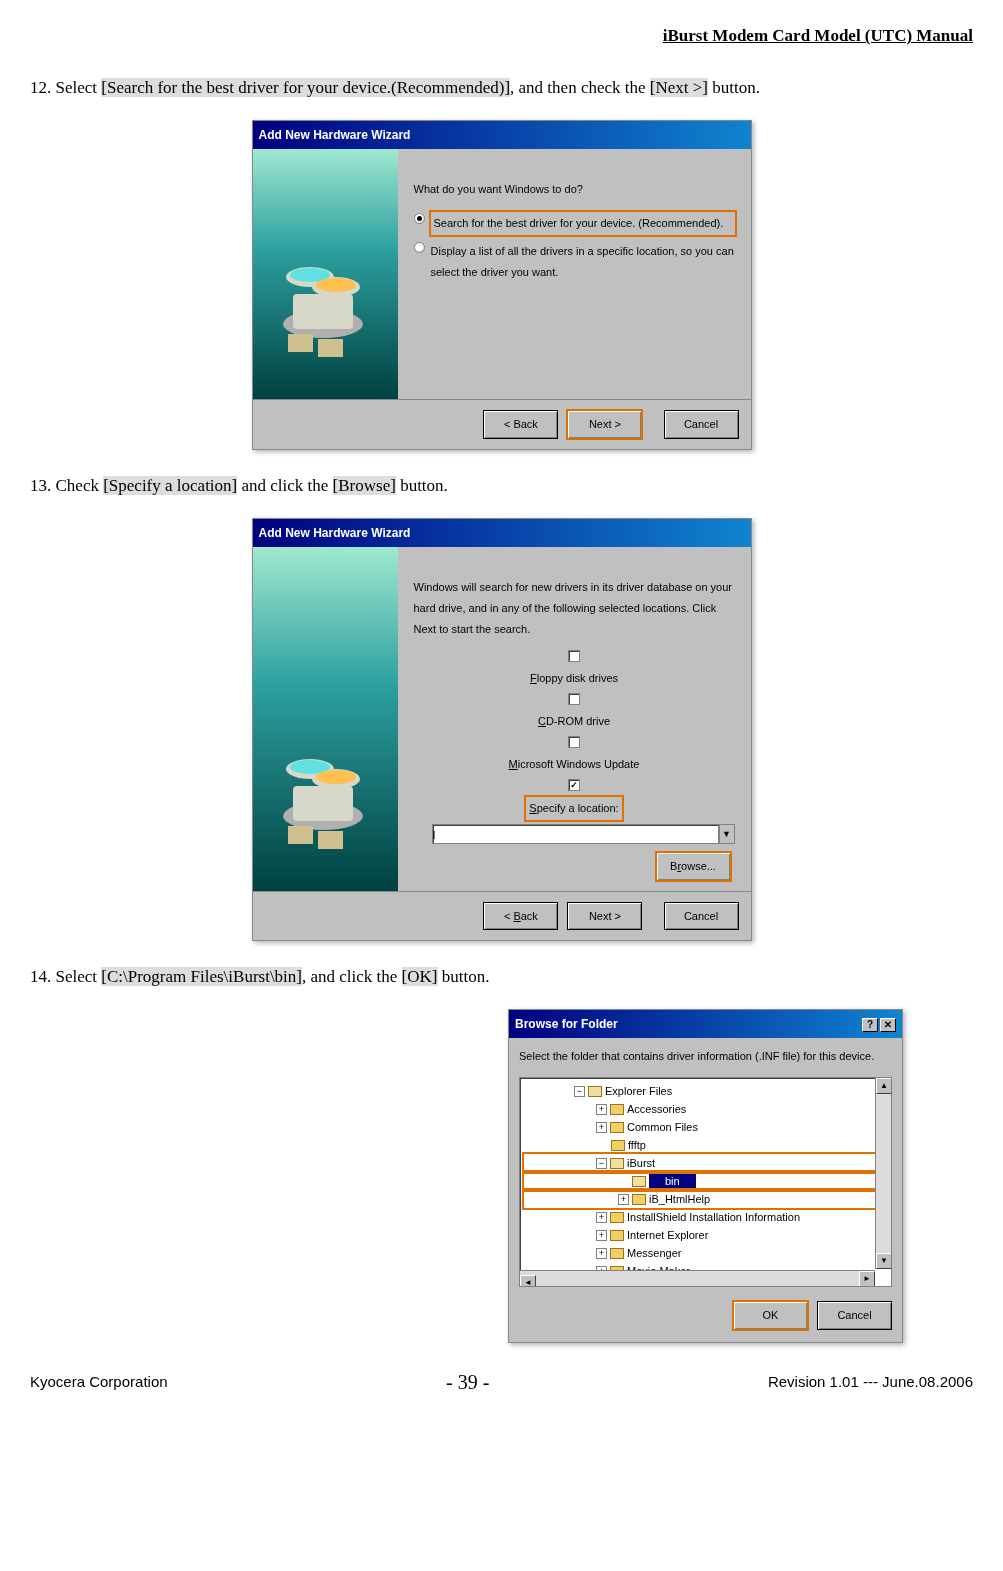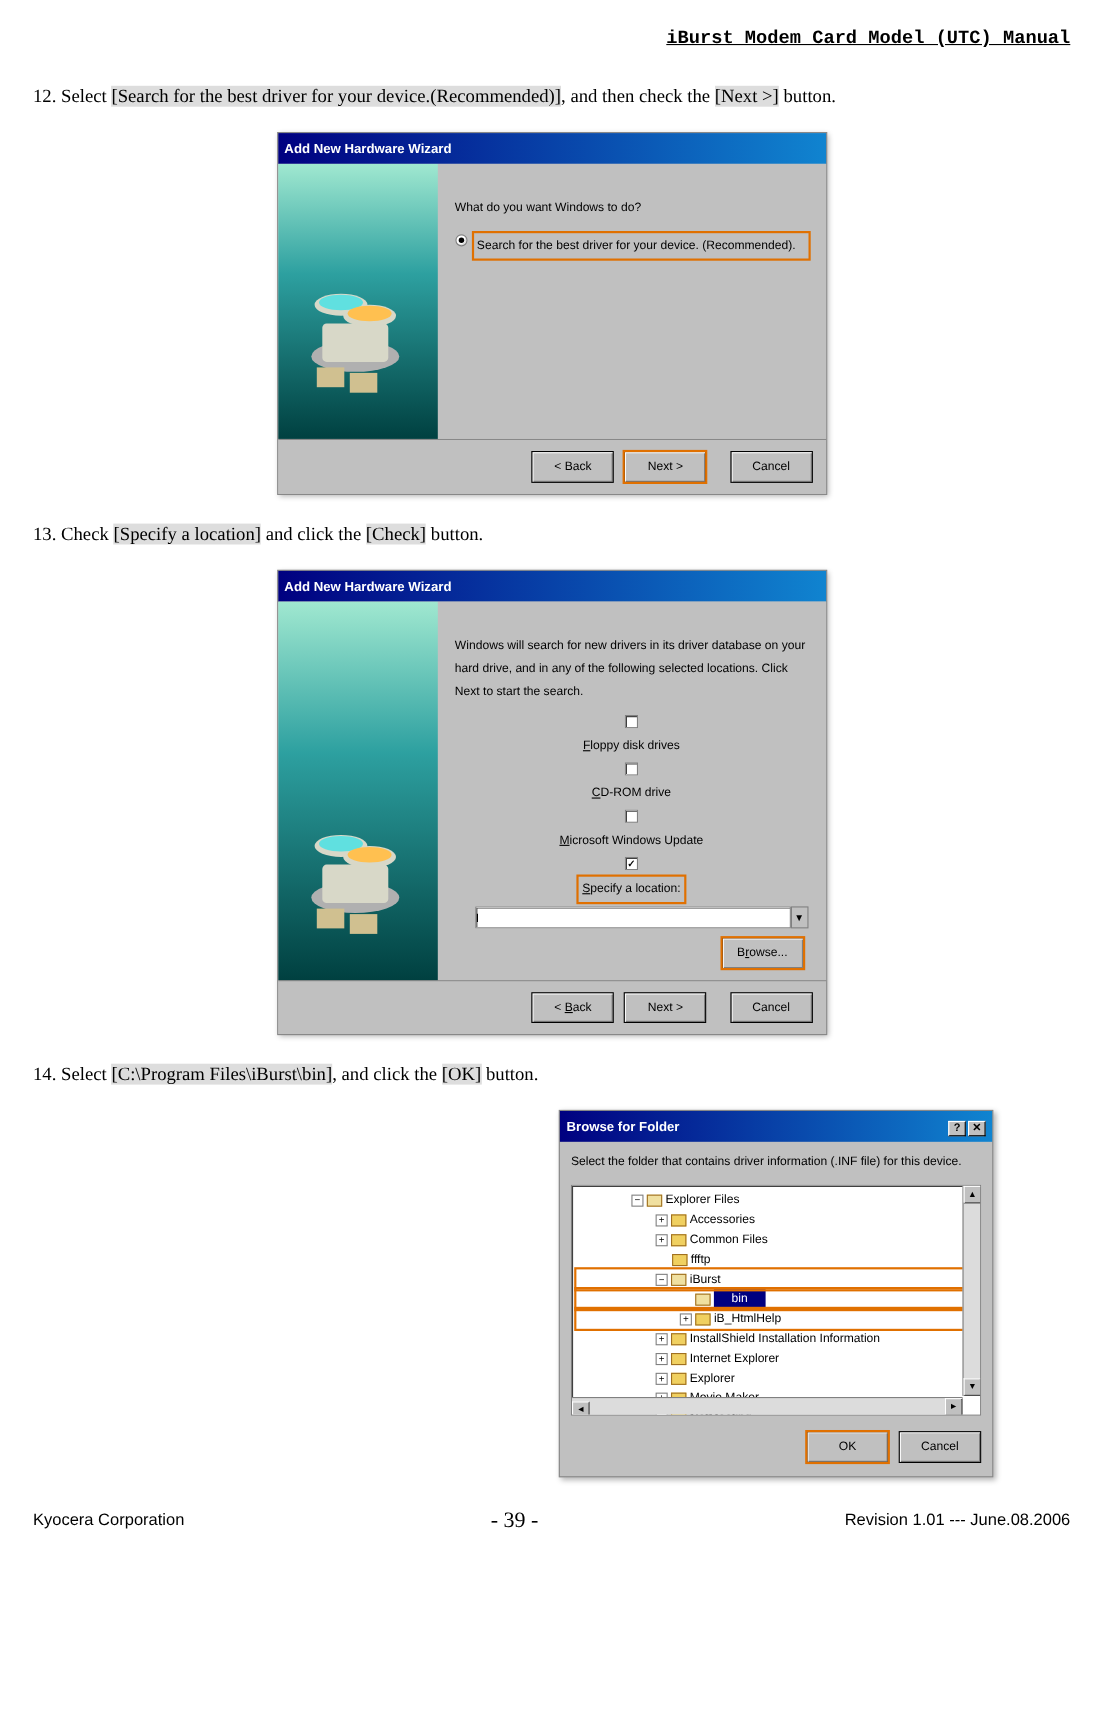--- a/index.html
+++ b/index.html
@@ -7,21 +7,21 @@
       font-family: "Times New Roman", serif;
       background: #fff;
       width: 1003px;
       padding: 20px 30px;
       font-size: 17px;
       line-height: 1.9;
       color: #000;
     }
     .header-right {
       text-align: right;
-      font-family: Liberation Mono, monospace;
+      font-family: Liberation Serif, serif;
       font-weight: bold;
       text-decoration: underline;
       margin-bottom: 20px;
       font-size: 17px;
     }
     .step { margin-bottom: 15px; }
     .hl { background: #ddd; }
     .wiz { 
       width: 500px; 
       margin: 0 auto 20px auto;
@@ -235,31 +235,35 @@
         <rect x="20" y="95" width="25" height="18" fill="#d0c090"></rect>
         <rect x="50" y="100" width="25" height="18" fill="#d0c090"></rect>
       </svg>
     </div>
     <div class="wiz-right">
       <div style="margin-bottom:12px;">What do you want Windows to do?</div>
       <div class="radio-row radio-hi">
         <span class="radio-dot sel"></span>
         <span class="radio-txt">Search for the best driver for your device. (Recommended).</span>
       </div>
+      <div class="radio-row">
+        <span class="radio-dot"></span>
+        <span class="radio-txt">Display a list of all the drivers in a specific location, so you can select the driver you want.</span>
+      </div>
     </div>
   </div>
   <div class="wiz-btns">
     <span class="btn"><span>&lt; Back</span></span>
     <span class="btn btn-hi"><span>Next &gt;</span></span>
     <span class="btn" style="margin-left:18px;"><span>Cancel</span></span>
   </div>
 </div>
 
 <div class="step">
-  <span>13.</span><span> Check </span><span class="hl">[Specify a location]</span><span> and click the </span><span class="hl">[Check]</span><span> button.</span>
+  <span>13.</span><span> Check </span><span class="hl">[Specify a location]</span><span> and click the </span><span class="hl">[Browse]</span><span> button.</span>
 </div>
 
 <div class="wiz">
   <div class="wiz-title">Add New Hardware Wizard</div>
   <div class="wiz-body">
     <div class="wiz-left wiz-left-sm">
       <svg class="devimg" viewBox="0 0 110 120">
         <ellipse cx="55" cy="85" rx="40" ry="14" fill="#b0b0b0"></ellipse>
         <rect x="25" y="55" width="60" height="35" rx="4" fill="#d8d8c8"></rect>
         <ellipse cx="42" cy="38" rx="24" ry="10" fill="#d8d8c8"></ellipse>
@@ -357,21 +361,21 @@
           <span>InstallShield Installation Information</span>
         </div>
       <div class="tree-item" style="padding-left:72px;">
           <span class="box">+</span>
           <span class="fld"></span>
           <span>Internet Explorer</span>
         </div>
       <div class="tree-item" style="padding-left:72px;">
           <span class="box">+</span>
           <span class="fld"></span>
-          <span>Explorer</span>
+          <span>Messenger</span>
         </div>
       <div class="tree-item" style="padding-left:72px;">
           <span class="box">+</span>
           <span class="fld"></span>
           <span>Movie Maker</span>
         </div>
       <div class="tree-item" style="padding-left:72px;">
           <span class="box">+</span>
           <span class="fld"></span>
           <span>NetMeeting</span>

